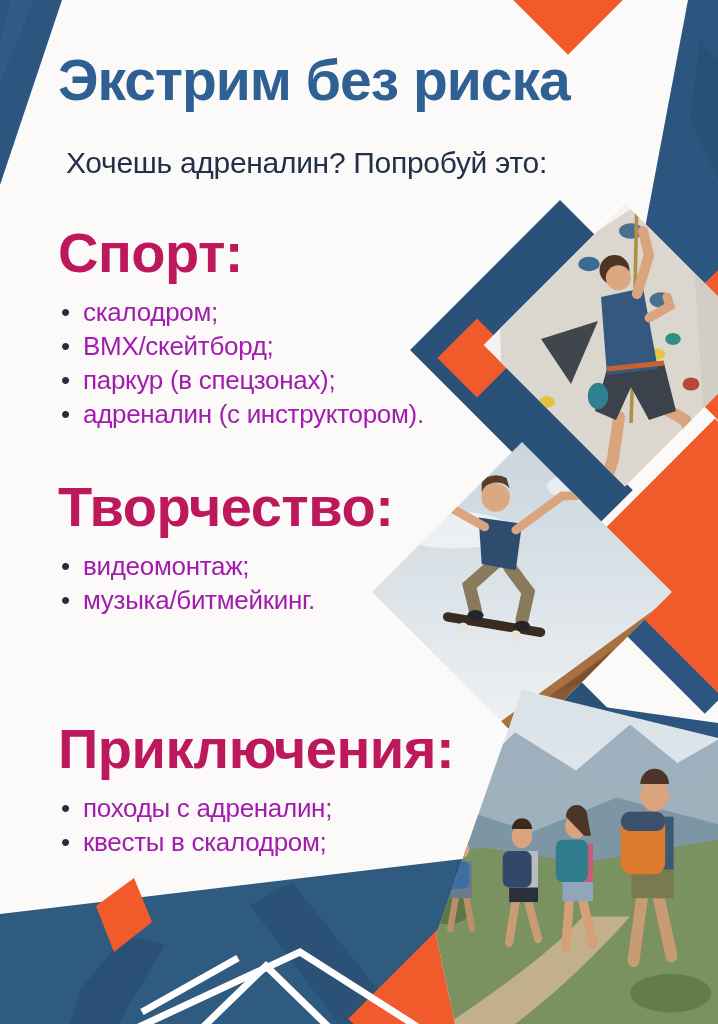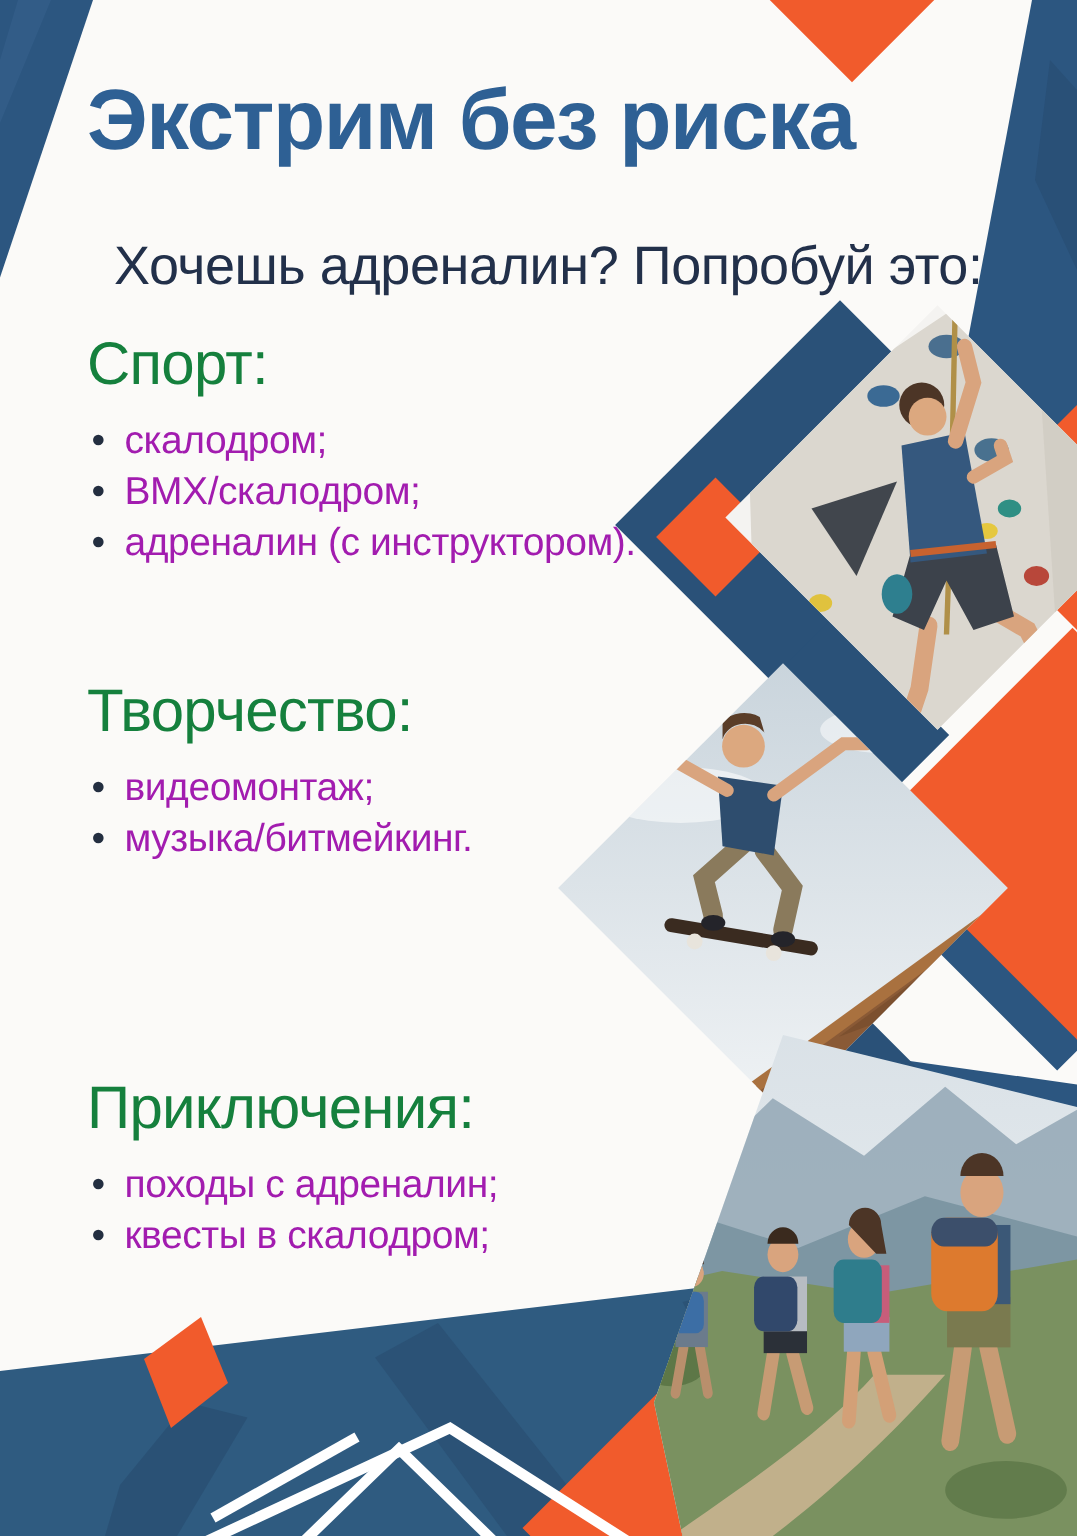--- a/index.html
+++ b/index.html
@@ -9,29 +9,29 @@
     font-family:"Liberation Sans",sans-serif;
   }
   .bg{position:absolute;left:0;top:0;width:718px;height:1024px;}
   
   .text-layer{position:absolute;left:0;top:0;width:678px;height:1024px;pointer-events:none;}
   h1.title{
     position:absolute;left:58px;top:48px;margin:0;width:620px;
     font-size:57px;font-weight:700;letter-spacing:-1px;color:#2E6094;line-height:1.15;
   }
   .subtitle{
-    position:absolute;left:58px;top:138px;margin:18px;width:600px;
-    font-size:36px;font-weight:400;color:#22304A;letter-spacing:-0.3px;
+    position:absolute;left:58px;top:138px;margin:8px;width:600px;
+    font-size:30px;font-weight:400;color:#22304A;letter-spacing:-0.3px;
   }
   .sec{position:absolute;left:58px;width:385px;}
   .sec-sport{top:219px;}
-  .sec-art{top:450px;}
+  .sec-art{top:473px;}
   .sec-adventure{top:698px;margin-top:17px;}
   .sec h2{
-    margin:0;font-size:40px;font-weight:400;color:#15803d;letter-spacing:-0.5px;line-height:1.2;
+    margin:0;font-size:56px;font-weight:700;color:#be185d;letter-spacing:-0.5px;line-height:1.2;
   }
   .sec ul{list-style:none;margin:9px 0 0 0;padding:0;}
   .sec li{
     position:relative;padding-left:25px;
     font-size:26px;line-height:34px;color:#a21caf;letter-spacing:-0.3px;
   }
   .sec li::before{content:"•";position:absolute;left:3px;top:0;color:#232E40;}
   
   .diamond{position:absolute;transform:rotate(45deg);overflow:hidden;}
   .ph-inner{position:absolute;left:50%;top:50%;transform:translate(-50%,-50%) rotate(-45deg);}
@@ -223,21 +223,22 @@
   </div>
 
   <div class="text-layer">
     <h1 class="title">Экстрим без риска</h1>
     <p class="subtitle">Хочешь адреналин? Попробуй это:</p>
 
     <div class="sec sec-sport">
       <h2>Спорт:</h2>
       <ul>
         <li>скалодром;</li>
-        <li>BMX/скалодром;</li>
+        <li>BMX/скейтборд;</li>
+        <li>паркур (в спецзонах);</li>
         <li>адреналин (с инструктором).</li>
       </ul>
     </div>
 
     <div class="sec sec-art">
       <h2>Творчество:</h2>
       <ul>
         <li>видеомонтаж;</li>
         <li>музыка/битмейкинг.</li>
       </ul>

